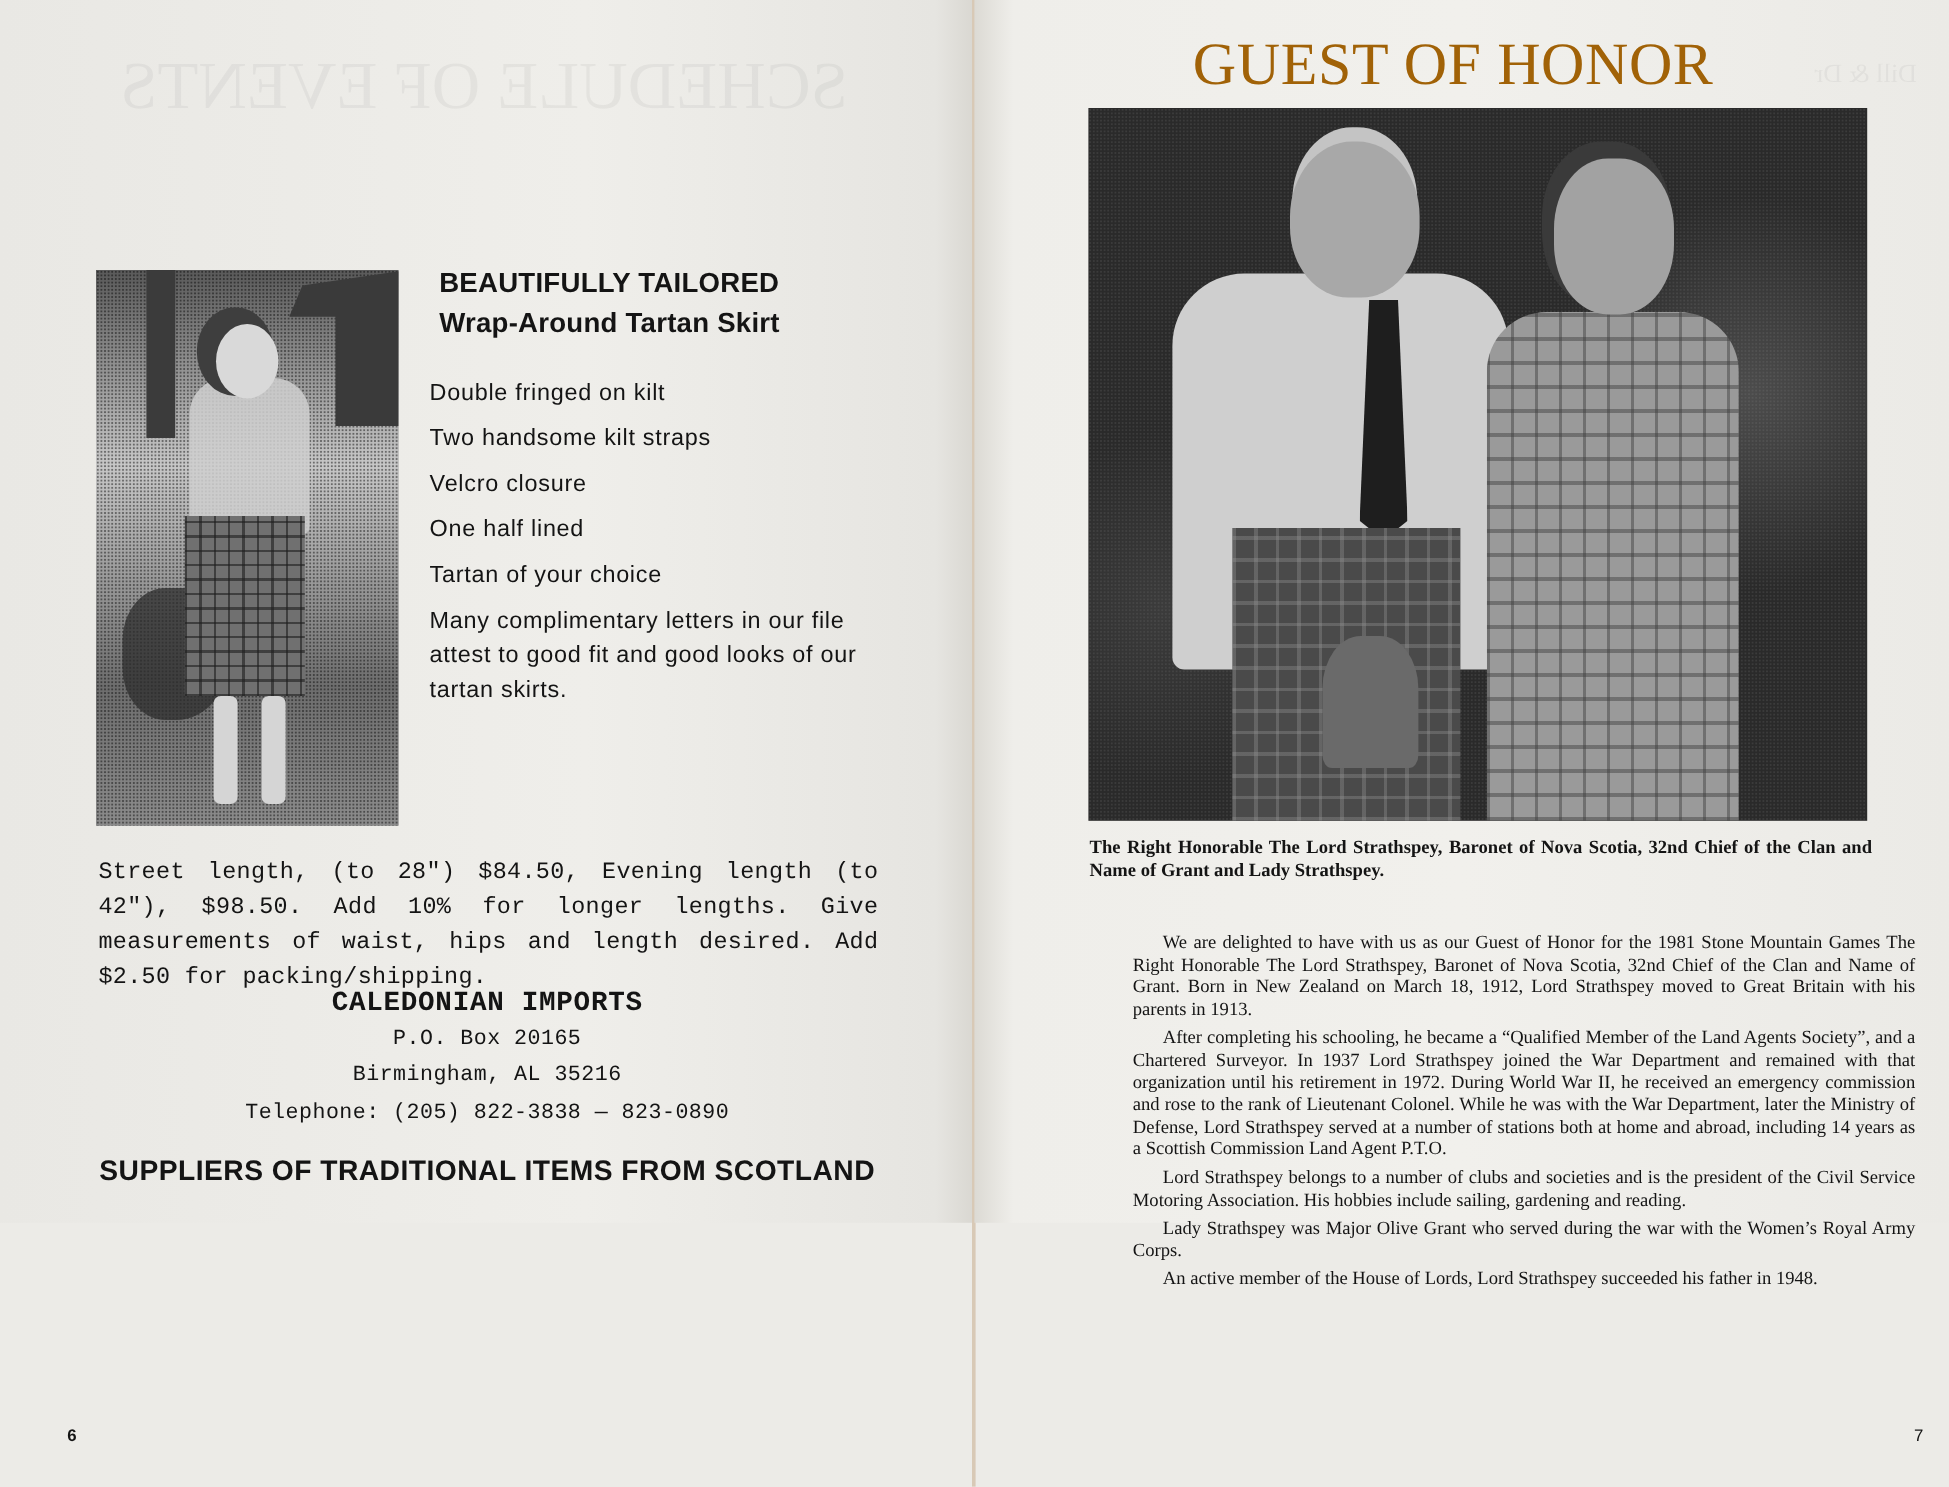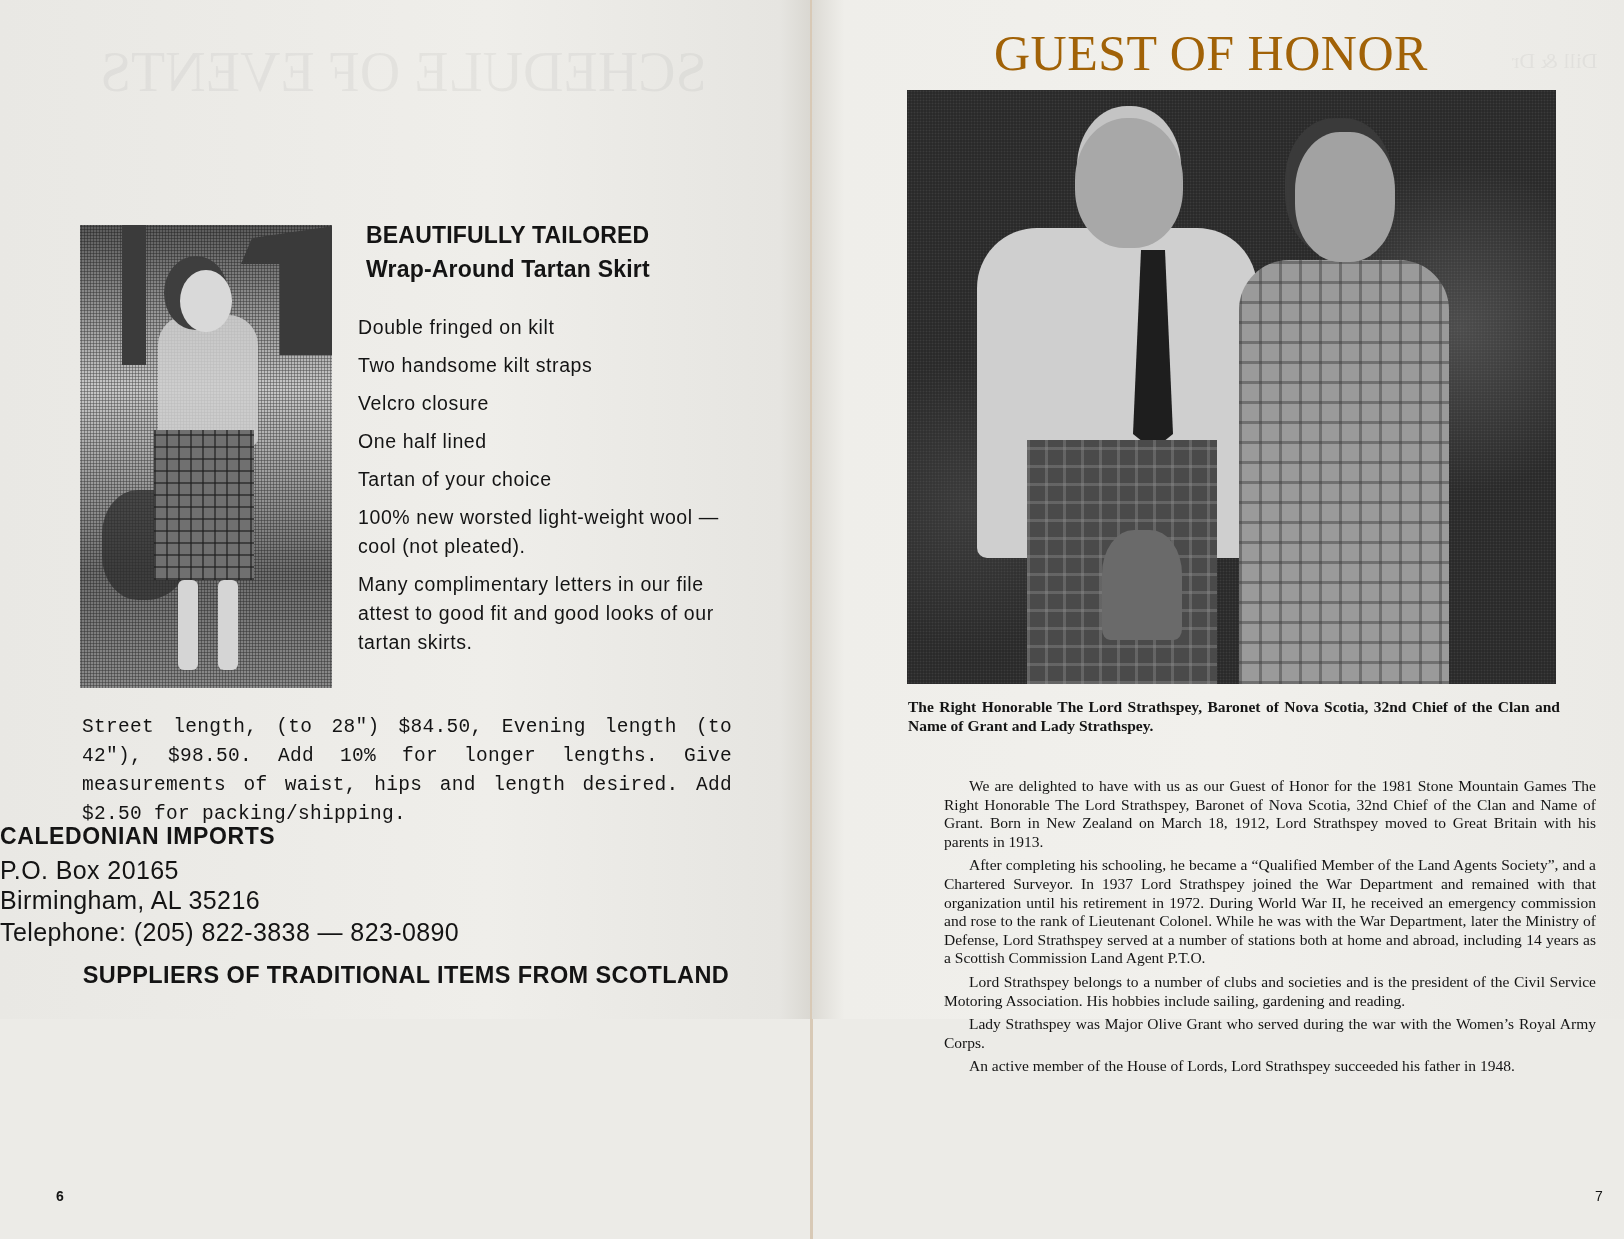--- a/index.html
+++ b/index.html
@@ -85,25 +85,25 @@
     font-family: "Liberation Sans", sans-serif; font-size: 19.5px; letter-spacing: 0.6px;
     list-style: none;
   }
   .features li { line-height: 29px; margin-bottom: 9px; }
   .pricing {
     position: absolute; left: 82px; top: 713px; width: 650px;
     font-family: Liberation Mono, monospace; font-size: 19.5px; line-height: 29px;
     letter-spacing: 0.3px; text-align: justify;
   }
   .company {
-    position: absolute; left: 0; width: 812px; 
-    font-family: Liberation Sans, sans-serif;
+    position: absolute; left: 0; width: 812px; text-align: center;
+    font-family: Liberation Mono, monospace;
   }
   .company.name { top: 823px; font-weight: bold; font-size: 23px; letter-spacing: 0.6px; }
-  .company.line { font-size: 25px; letter-spacing: 0.4px; }
+  .company.line { font-size: 18px; letter-spacing: 0.4px; }
   .company.l1 { top: 856px; }
   .company.l2 { top: 886px; }
   .company.l3 { top: 918px; }
   .tagline {
     position: absolute; left: 0; width: 812px; top: 962px; text-align: center;
     font-family: "Liberation Sans", sans-serif; font-weight: bold; font-size: 23.5px; letter-spacing: 0.4px;
   }
   .page-num {
     position: absolute; font-family: "Liberation Sans", sans-serif; font-size: 14px;
   }
@@ -191,21 +191,20 @@
 
   <div class="ad-heading h1">BEAUTIFULLY TAILORED</div>
   <div class="ad-heading h2">Wrap-Around Tartan Skirt</div>
 
   <ul class="features">
     <li>Double fringed on kilt</li>
     <li>Two handsome kilt straps</li>
     <li>Velcro closure</li>
     <li>One half lined</li>
     <li>Tartan of your choice</li>
-    <li>100% new worsted light-weight wool — cool (not pleated).</li>
     <li>Many complimentary letters in our file attest to good fit and good looks of our tartan skirts.</li>
   </ul>
 
   <div class="pricing">Street length, (to 28″) $84.50, Evening length (to 42″), $98.50. Add 10% for longer lengths. Give measurements of waist, hips and length desired. Add $2.50 for packing/shipping.</div>
 
   <div class="company name">CALEDONIAN IMPORTS</div>
   <div class="company line l1">P.O. Box 20165</div>
   <div class="company line l2">Birmingham, AL 35216</div>
   <div class="company line l3">Telephone: (205) 822-3838 — 823-0890</div>
 

